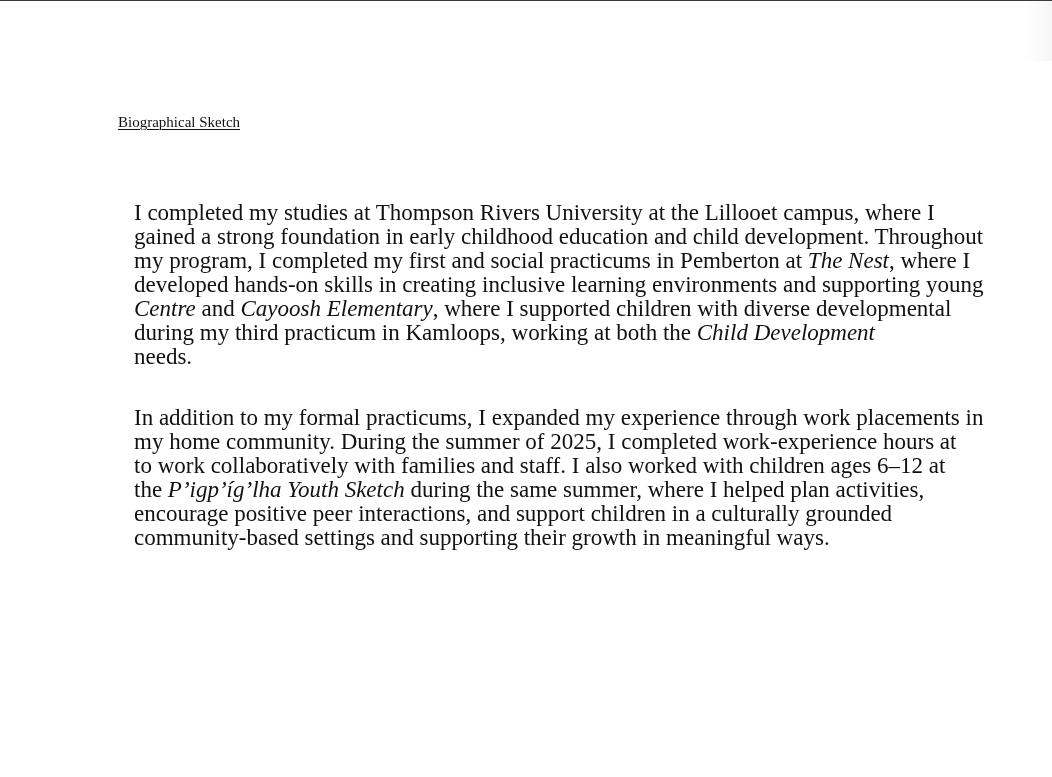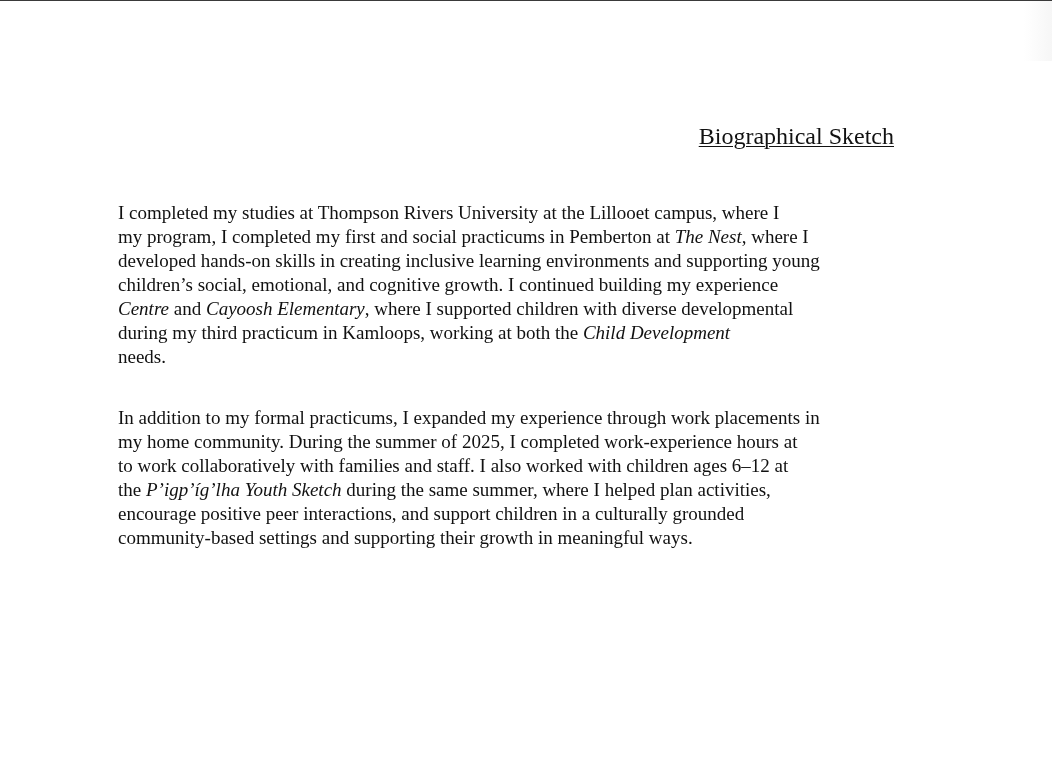--- a/index.html
+++ b/index.html
@@ -32,37 +32,37 @@
       background: linear-gradient(to right, rgba(255,255,255,0), rgba(240,240,240,0.6));
     }
     .page {
       position: absolute;
       left: 118px;
       top: 0;
       width: 780px;
     }
     .title {
       position: absolute;
-      top: 124px;
+      top: 110px;
       left: 0;
       width: 776px;
-      text-align: right;
-      font-size: 24px;
+      text-align: left;
+      font-size: 15px;
       line-height: 24px;
     }
     .title span {
       text-decoration: underline;
       text-underline-offset: 2px;
       text-decoration-thickness: 1px;
     }
     .para {
       position: absolute;
-      left: 0;
+      left: 16px;
       width: 780px;
-      font-size: 19px;
+      font-size: 23px;
       line-height: 24px;
       margin: 0;
     }
     .para .line {
       display: block;
       white-space: nowrap;
     }
     .p1 { top: 201px; }
     .p2 { top: 406px; }
     em { font-style: italic; }
@@ -73,23 +73,23 @@
 <div class="top-edge"></div>
 <div class="right-shade"></div>
 
 <div class="page">
   <div class="title">
     <span>Biographical Sketch</span>
   </div>
 
   <p class="para p1">
       <span class="line"><span>I completed my studies at Thompson Rivers University at the Lillooet campus, where I</span></span>
+      <span class="line"><span>gained a strong foundation in early childhood education and child development. Throughout</span></span>
       <span class="line"><span>my program, I completed my first and social practicums in Pemberton at </span><em>The Nest</em><span>, where I</span></span>
       <span class="line"><span>developed hands-on skills in creating inclusive learning environments and supporting young</span></span>
-      <span class="line"><span>children’s social, emotional, and cognitive growth. I continued building my experience</span></span>
       <span class="line"><em>Centre</em><span> and </span><em>Cayoosh Elementary</em><span>, where I supported children with diverse developmental</span></span>
       <span class="line"><span>during my third practicum in Kamloops, working at both the </span><em>Child Development</em></span>
       <span class="line"><span>needs.</span></span>
     </p>
   <p class="para p2">
       <span class="line"><span>In addition to my formal practicums, I expanded my experience through work placements in</span></span>
       <span class="line"><span>my home community. During the summer of 2025, I completed work-experience hours at</span></span>
       <span class="line"><span>to work collaboratively with families and staff. I also worked with children ages 6–12 at</span></span>
       <span class="line"><span>the </span><em>P’igp’íg’lha Youth Sketch</em><span> during the same summer, where I helped plan activities,</span></span>
       <span class="line"><span>encourage positive peer interactions, and support children in a culturally grounded</span></span>

